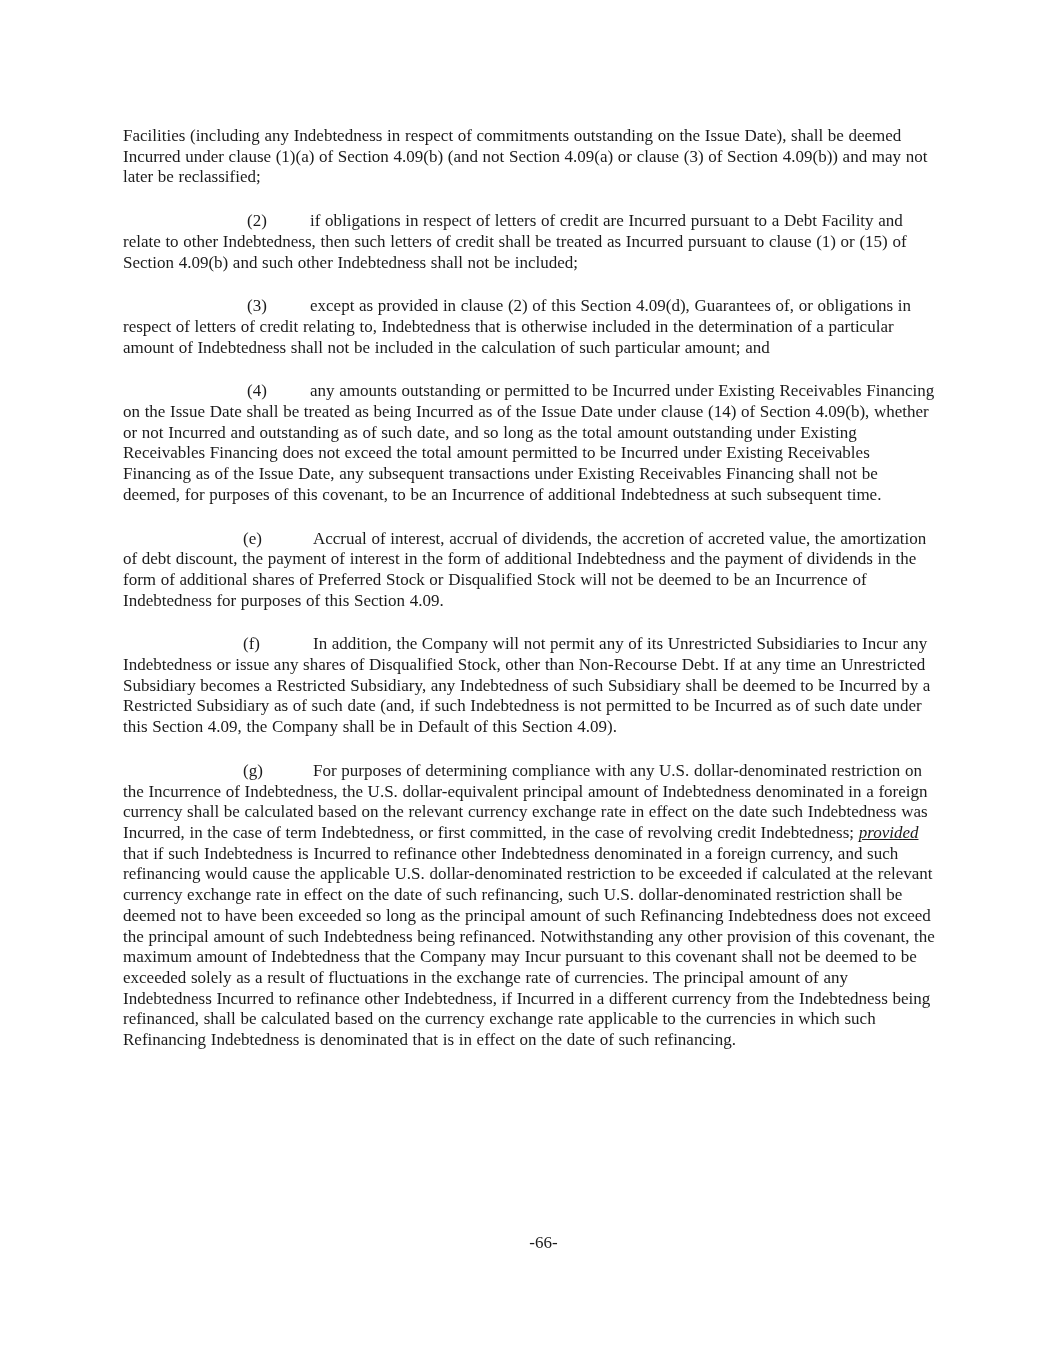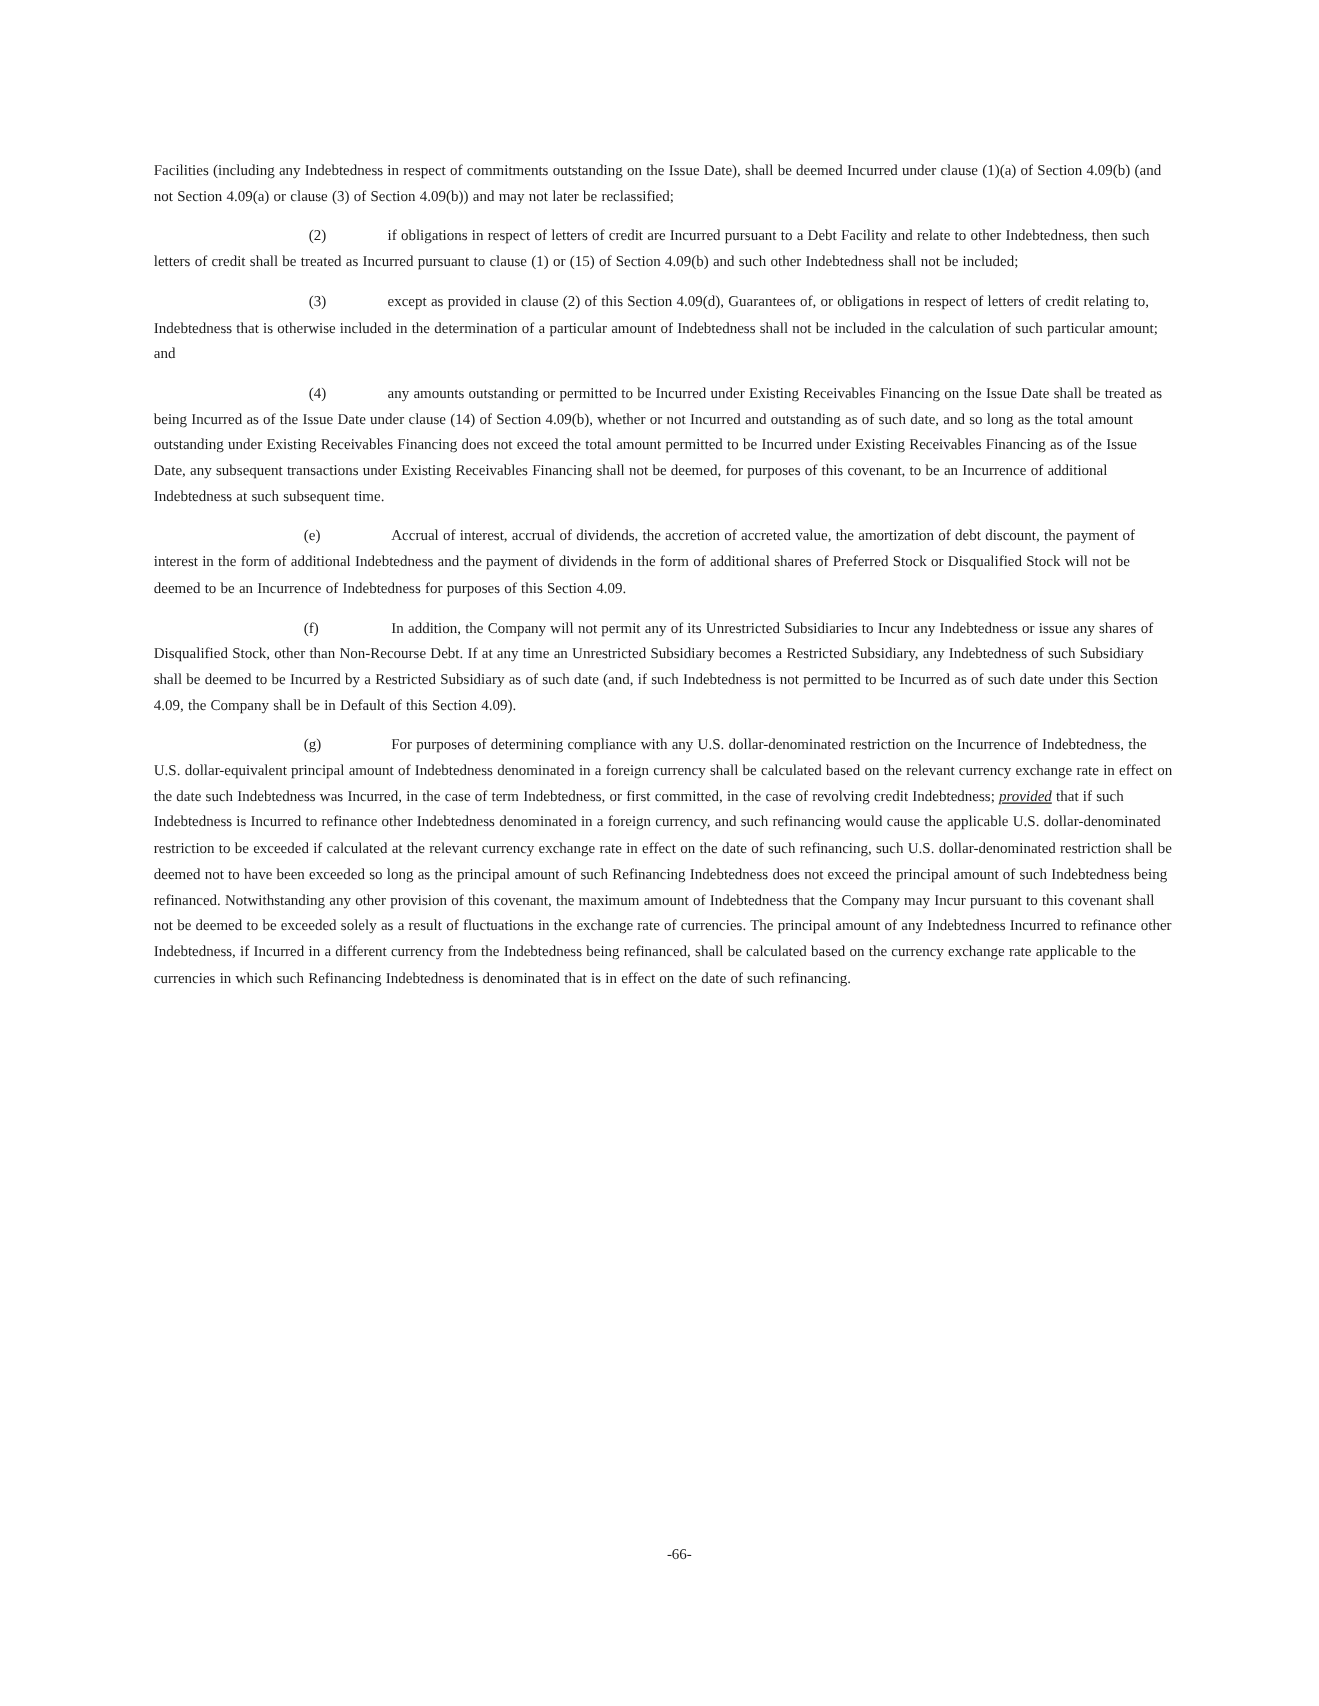--- a/index.html
+++ b/index.html
@@ -7,37 +7,37 @@
     padding: 0;
     background: #ffffff;
   }
   .page {
     position: relative;
     width: 1055px;
     height: 1365px;
     background: #ffffff;
     overflow: hidden;
     font-family: "Liberation Serif", "DejaVu Serif", serif;
-    font-size: 12px;
+    font-size: 17px;
     line-height: 20.7px;
     color: #1b1b1b;
     word-spacing: 0.4px;
     text-align: left;
   }
   .content {
     position: absolute;
     left: 123px;
     top: 126px;
     width: 815px;
   }
   .content p {
     margin: 0;
   }
   .content p + p {
-    margin-top: 11px;
+    margin-top: 23px;
   }
   
   .indented {
     margin-left: 63px;
     margin-right: 1px;
   }
   
   .clause {
     text-indent: 124px;
   }

